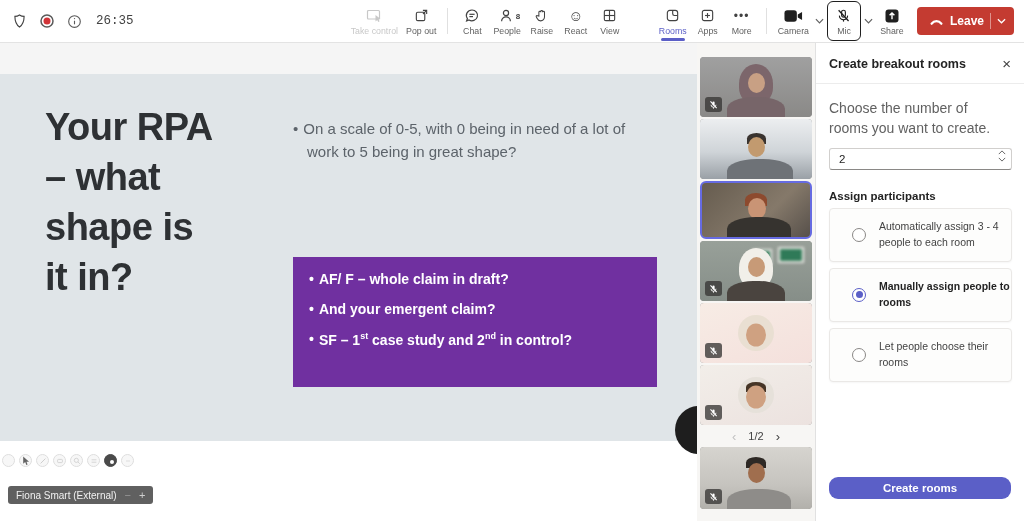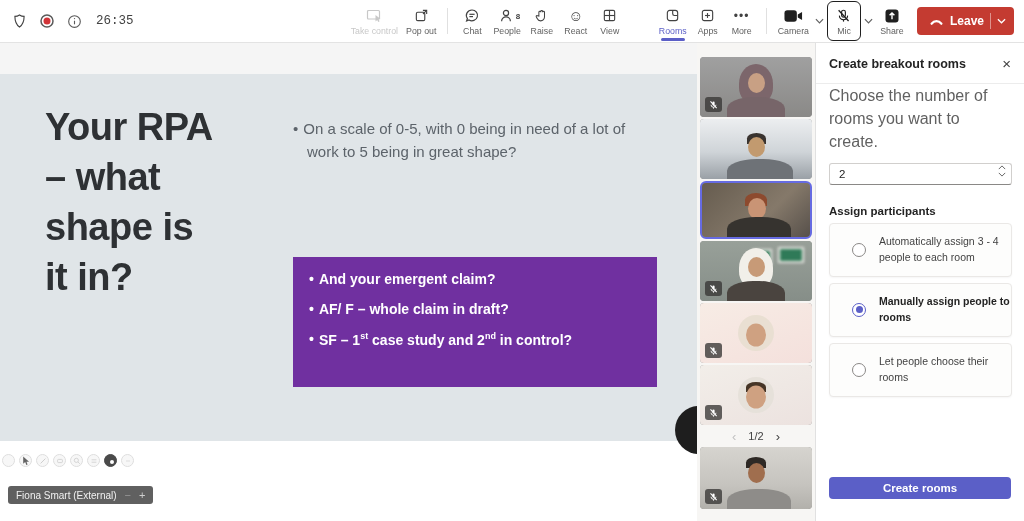--- a/index.html
+++ b/index.html
@@ -110,37 +110,37 @@
   .pag .pgnext { color:#424242; font-size:13px; cursor:pointer; }
   .pag .pglabel { color:#424242; font-size:11px; }
 
   
   .panel { position:absolute; left:815px; top:43px; width:209px; height:478px; background:#fff;
            border-left:1px solid #e1e1e1; padding:14px 13px 0 13px; z-index:20; }
   .panel-head { display:flex; align-items:center; justify-content:space-between; }
   .panel-title { font-size:12.5px; font-weight:bold; color:#242424; }
   .panel-close { font-size:15px; color:#424242; cursor:pointer; line-height:12px; }
   .panel-hr { margin:12px -13px 0; border:none; border-top:1px solid #ececec; }
-  .panel-instruction { font-size:16px; color:#616161; line-height:1.45; width:176px; }
+  .panel-instruction { margin-top:14px; font-size:14px; color:#616161; line-height:1.45; width:176px; }
   .room-count-wrap { position:relative; margin-top:9px; }
   .room-count { width:183px; height:22px; border:1px solid #d1cfcd; border-bottom-color:#8a8886; border-radius:3px;
                 font-size:11.5px; color:#242424; padding:0 22px 0 9px; font-family:"Liberation Sans",sans-serif; }
   .spinners { position:absolute; right:5px; top:2px; display:flex; flex-direction:column; gap:2px; color:#616161; cursor:pointer; }
   .assign-heading { margin-top:20px; font-size:11.5px; font-weight:bold; color:#242424; }
   .opt-card { margin-top:6px; width:183px; height:54px; border:1px solid #eae8e6; background:#fdfdfc; border-radius:4px;
               display:flex; align-items:center; padding-left:22px; gap:13px; box-shadow:0 1px 2px rgba(0,0,0,.04); cursor:pointer; }
   .opt-card:first-of-type { margin-top:11px; }
   .radio { width:14px; height:14px; border-radius:50%; border:1px solid #8a8886; background:#fff; flex:0 0 auto;
            display:flex; align-items:center; justify-content:center; }
   .radio.checked { border-color:#5b5fc7; }
   .radio.checked::after { content:""; width:7px; height:7px; border-radius:50%; background:#5b5fc7; }
   .opt-label { font-size:10.5px; color:#424242; line-height:1.45; width:132px; }
   .opt-card.selected .opt-label { font-weight:bold; color:#242424; }
   .create-btn { position:absolute; left:13px; right:13px; bottom:22px; height:22px; background:#5b5fc7; color:#fff;
-                font-size:11.5px; font-weight:bold; border:none; border-radius:4px; cursor:pointer;
+                font-size:11.5px; font-weight:bold; border:none; border-radius:9px; cursor:pointer;
                 display:flex; align-items:center; justify-content:center; font-family:"Liberation Sans",sans-serif; }
   svg { display:block; }
 </style>
 </head>
 <body>
 
 <div class="app">
 
   <div class="toolbar">
     <div class="tb-left">
@@ -326,22 +326,22 @@
   <div class="stage">
     <div class="stage-topband"></div>
 
     <div class="slide">
       <div class="slide-title">Your RPA
 – what
 shape is
 it in?</div>
       <div class="slide-bullet"><span class="bullet-dot">•</span><span>On a scale of 0-5, with 0 being in need of a lot of work to 5 being in great shape?</span></div>
       <div class="purple-box">
+        <div class="pb-line"><span class="bullet-dot">•</span><span>AF/ F – whole claim in draft?</span></div>
         <div class="pb-line"><span class="bullet-dot">•</span><span>And your emergent claim?</span></div>
-        <div class="pb-line"><span class="bullet-dot">•</span><span>AF/ F – whole claim in draft?</span></div>
         <div class="pb-line"><span class="bullet-dot">•</span><span>SF – 1</span><sup>st</sup><span> case study and 2</span><sup>nd</sup><span> in control?</span></div>
       </div>
     </div>
 
     <div class="edge-circle"></div>
 
     <div class="anno">
       <span class="tool"></span>
       <span class="tool cursor">
         <svg width="8" height="10" viewBox="0 0 10 12">

